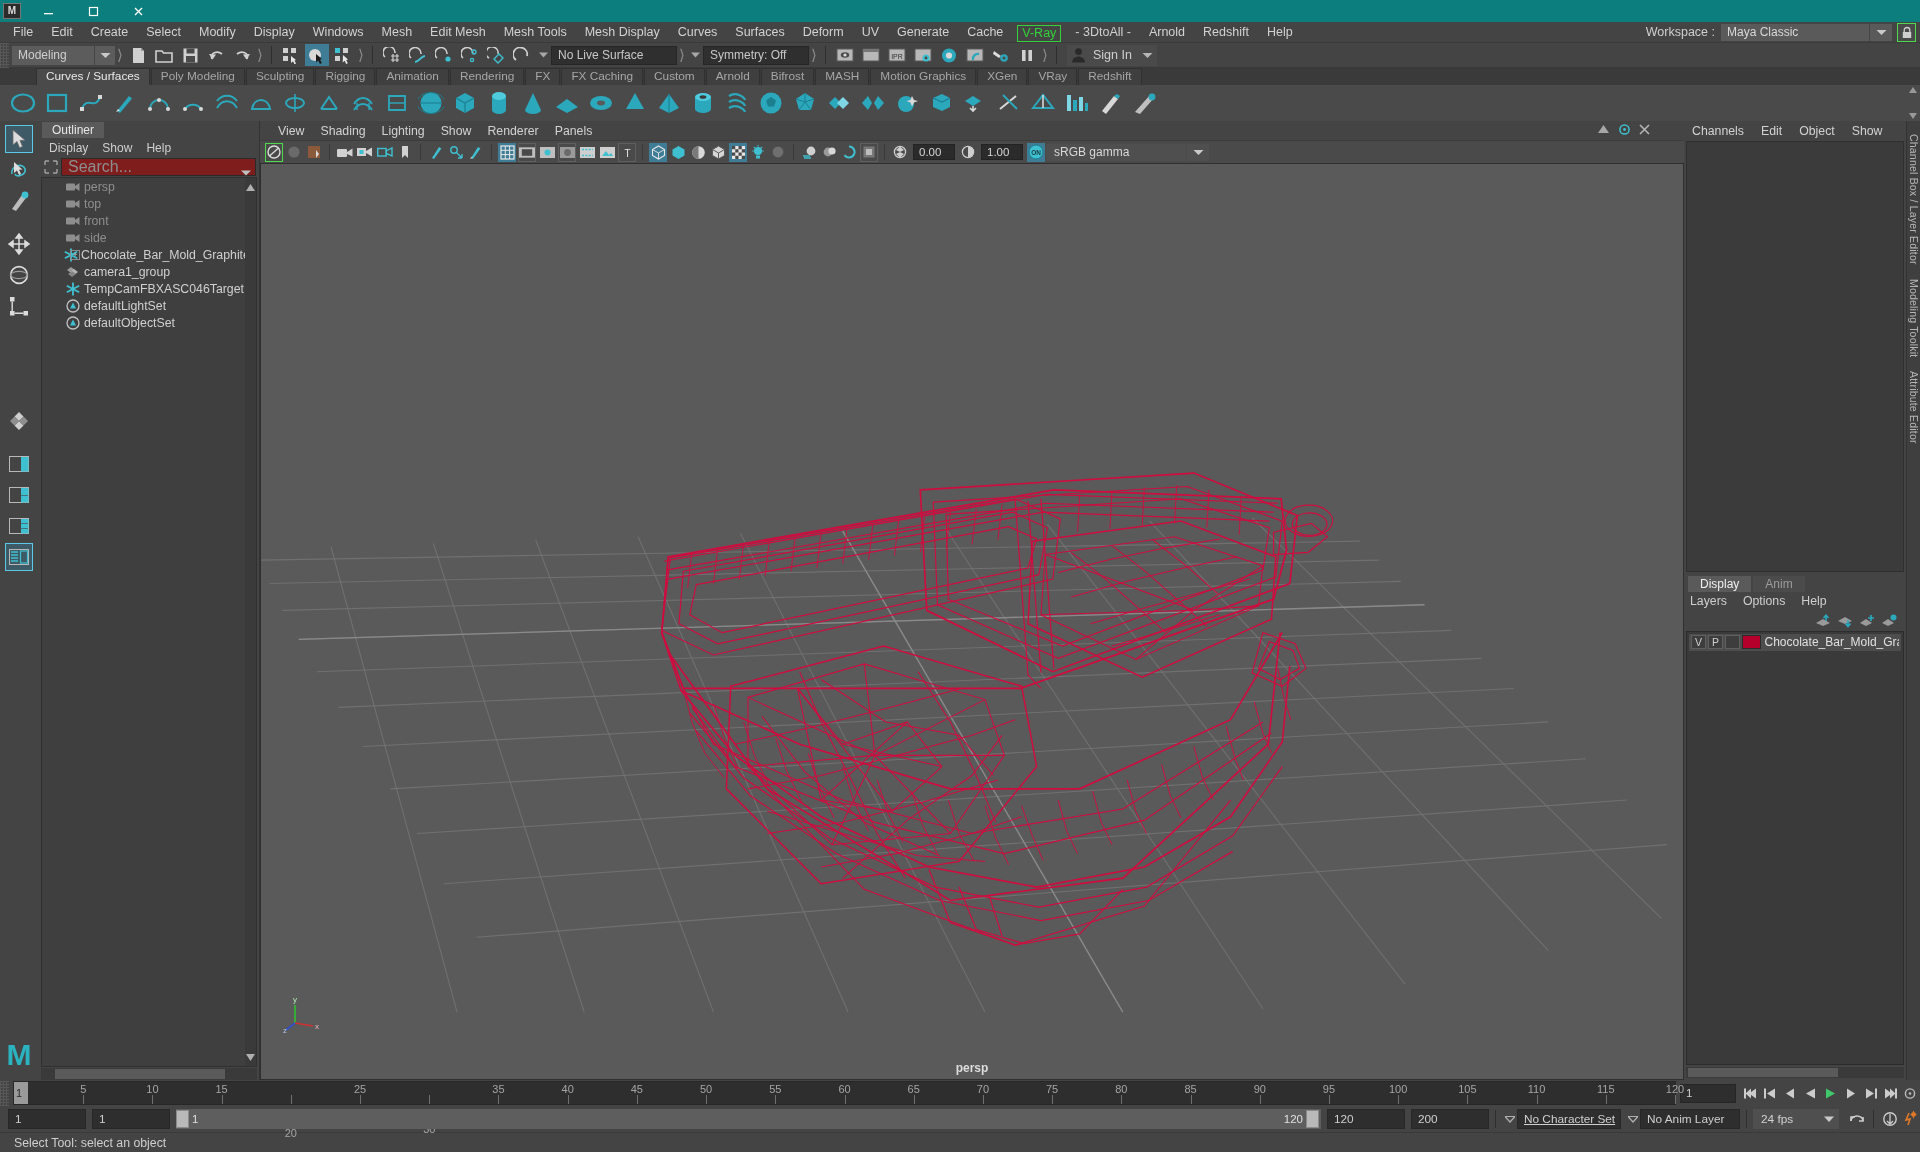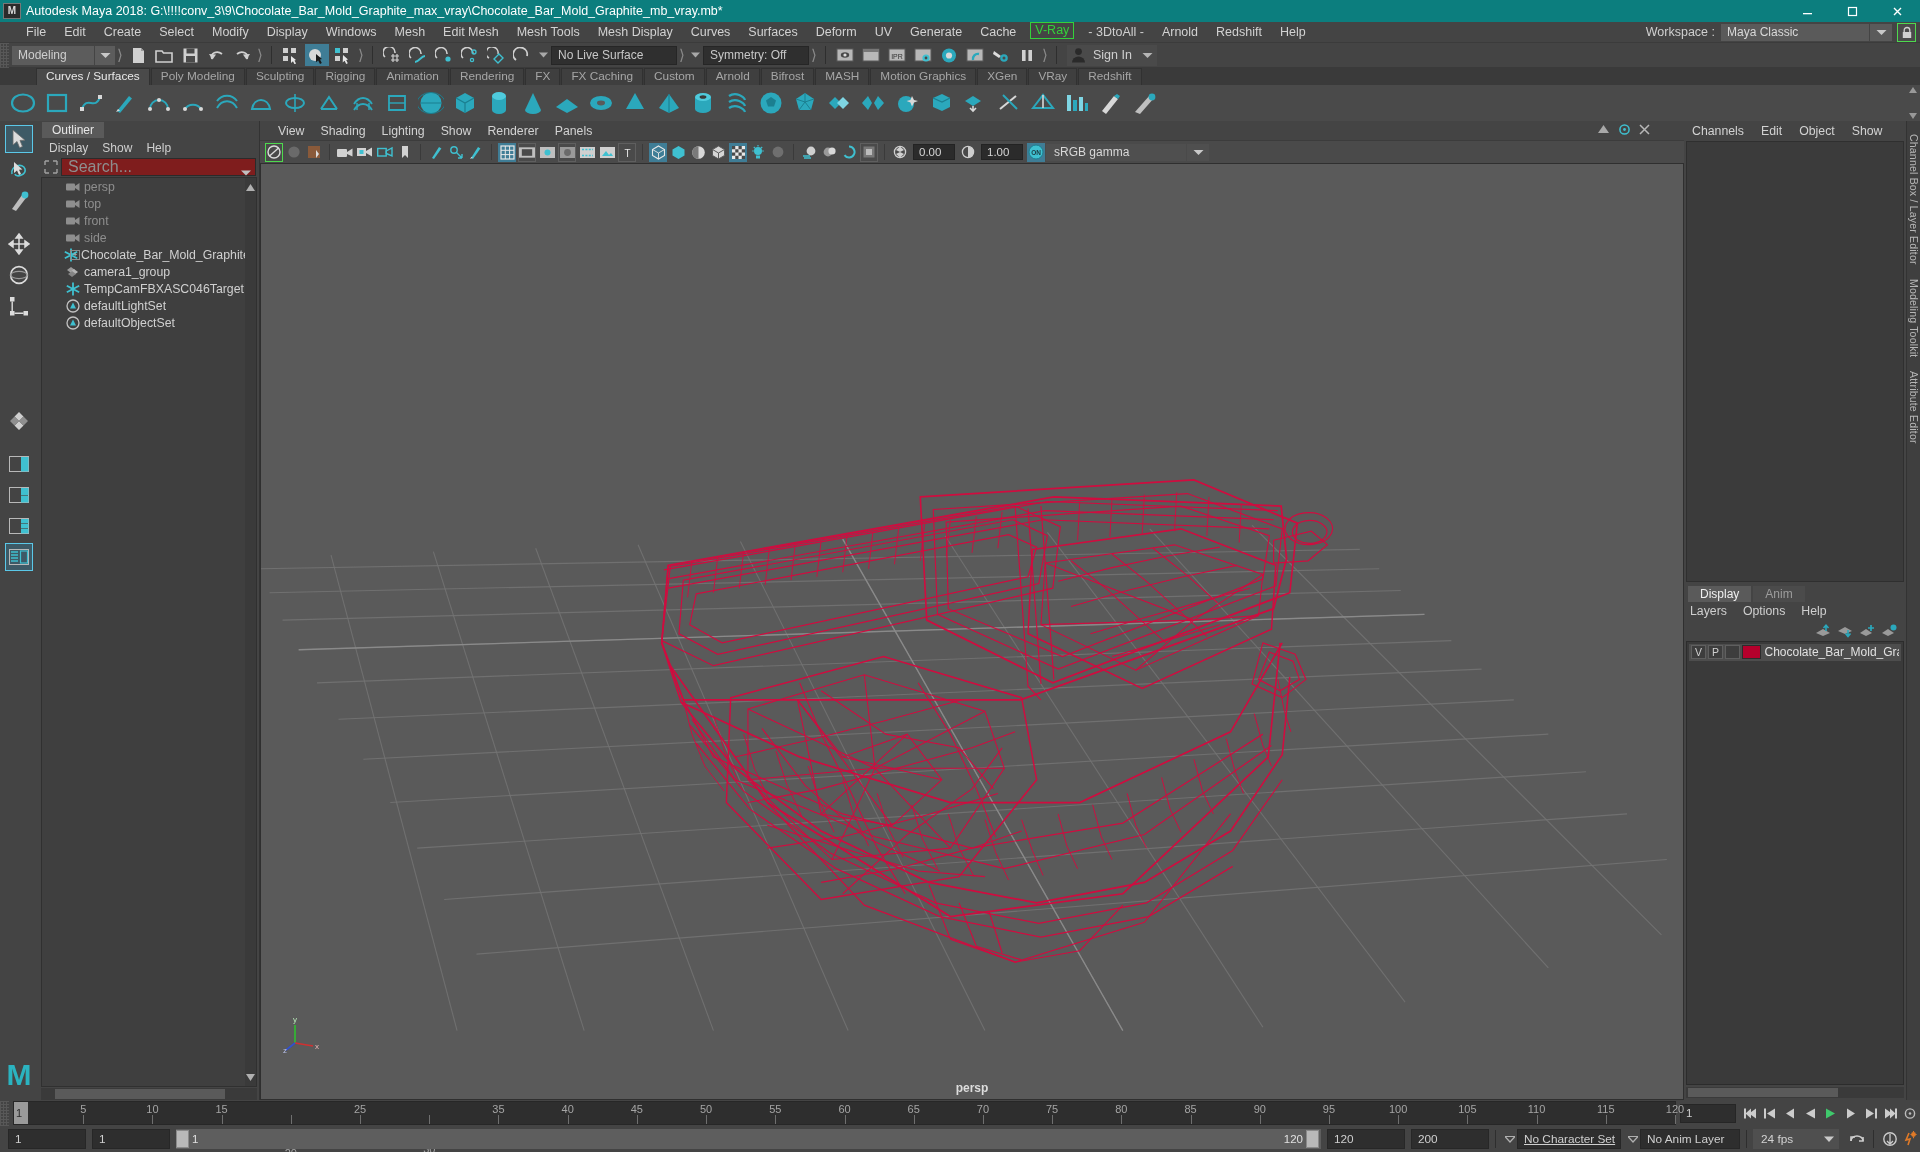--- a/index.html
+++ b/index.html
@@ -26,22 +26,22 @@
   .tb-btns { display:flex; height:22px; }
   .tb-btn {
     width:45px; height:22px; display:flex; align-items:center; justify-content:center;
     color:#fff; font-size:13px;
   }
   .tb-btn.close { background:#0c7e7e; }
   .tb-btn svg { display:block; }
 
   
   .menubar {
-    height:20px; background:#444444; display:flex; align-items:flex-start;
-    flex:0 0 20px; padding-left:17px; position:relative;
+    height:20px; background:#444444; display:flex; align-items:flex-end;
+    flex:0 0 20px; padding-left:4px; position:relative;
   }
   .menu-item { padding:0 9px; height:20px; line-height:20px; color:#d2d2d2; font-size:12.5px; white-space:nowrap; }
   .menu-item.vray { color:#33d13a; border:1px solid #33d13a; height:17px; line-height:15px; padding:0 4px; margin:0 5px; }
   .menu-item.plain { color:#cfcfcf; }
   .ws-area { position:absolute; right:4px; top:0; height:20px; display:flex; align-items:center; }
   .ws-label { color:#cfcfcf; font-size:12.5px; margin-right:6px; }
   .ws-combo {
     width:148px; height:17px; background:#5a5a5a; border:none; display:flex; align-items:center;
     color:#d8d8d8; font-size:12px; padding-left:6px; position:relative;
   }
@@ -199,21 +199,20 @@
   .helpline { height:20px; background:#444; display:flex; align-items:center; flex:0 0 20px; padding-left:14px;
      font-size:12.3px; color:#cfcfcf; border-top:1px solid #3a3a3a;}
 </style>
 </head>
 <body>
 
 <div class="app">
 
   <div class="titlebar">
     <div class="tb-logo">M</div>
-    <div class="tb-title">Autodesk Maya 2018: G:\!!!!conv_3\9\Chocolate_Bar_Mold_Graphite_max_vray\Chocolate_Bar_Mold_Graphite_mb_vray.mb*</div>
     <div class="tb-btns">
       <div class="tb-btn">
         <svg width="13" height="13" viewBox="0 0 13 13">
             <rect x="2" y="8" width="9" height="1.3" fill="#fff"></rect>
           </svg>
       </div>
       <div class="tb-btn">
         <svg width="13" height="13" viewBox="0 0 13 13">
             <rect x="2.5" y="2.5" width="8" height="8" fill="none" stroke="#fff" stroke-width="1.2"></rect>
           </svg>
@@ -1539,13 +1538,14 @@
     <div class="pb">
         <svg width="18" height="16" viewBox="0 0 18 16">
           <path d="M7 14 L9 8 L5 9 L8 2" fill="none" stroke="#e07a28" stroke-width="1.6"></path>
           <circle cx="12.5" cy="3.5" r="2.4" fill="#e07a28"></circle>
           <path d="M12.5 0 v1.3 M12.5 6 v1.3 M9.5 3.5 h1.2 M14.3 3.5 h1.3" stroke="#e07a28" stroke-width="1.1"></path>
         </svg>
       </div>
   </div>
 
 
+  <div class="helpline">Select Tool: select an object</div>
 </div>
 
 </body></html>

